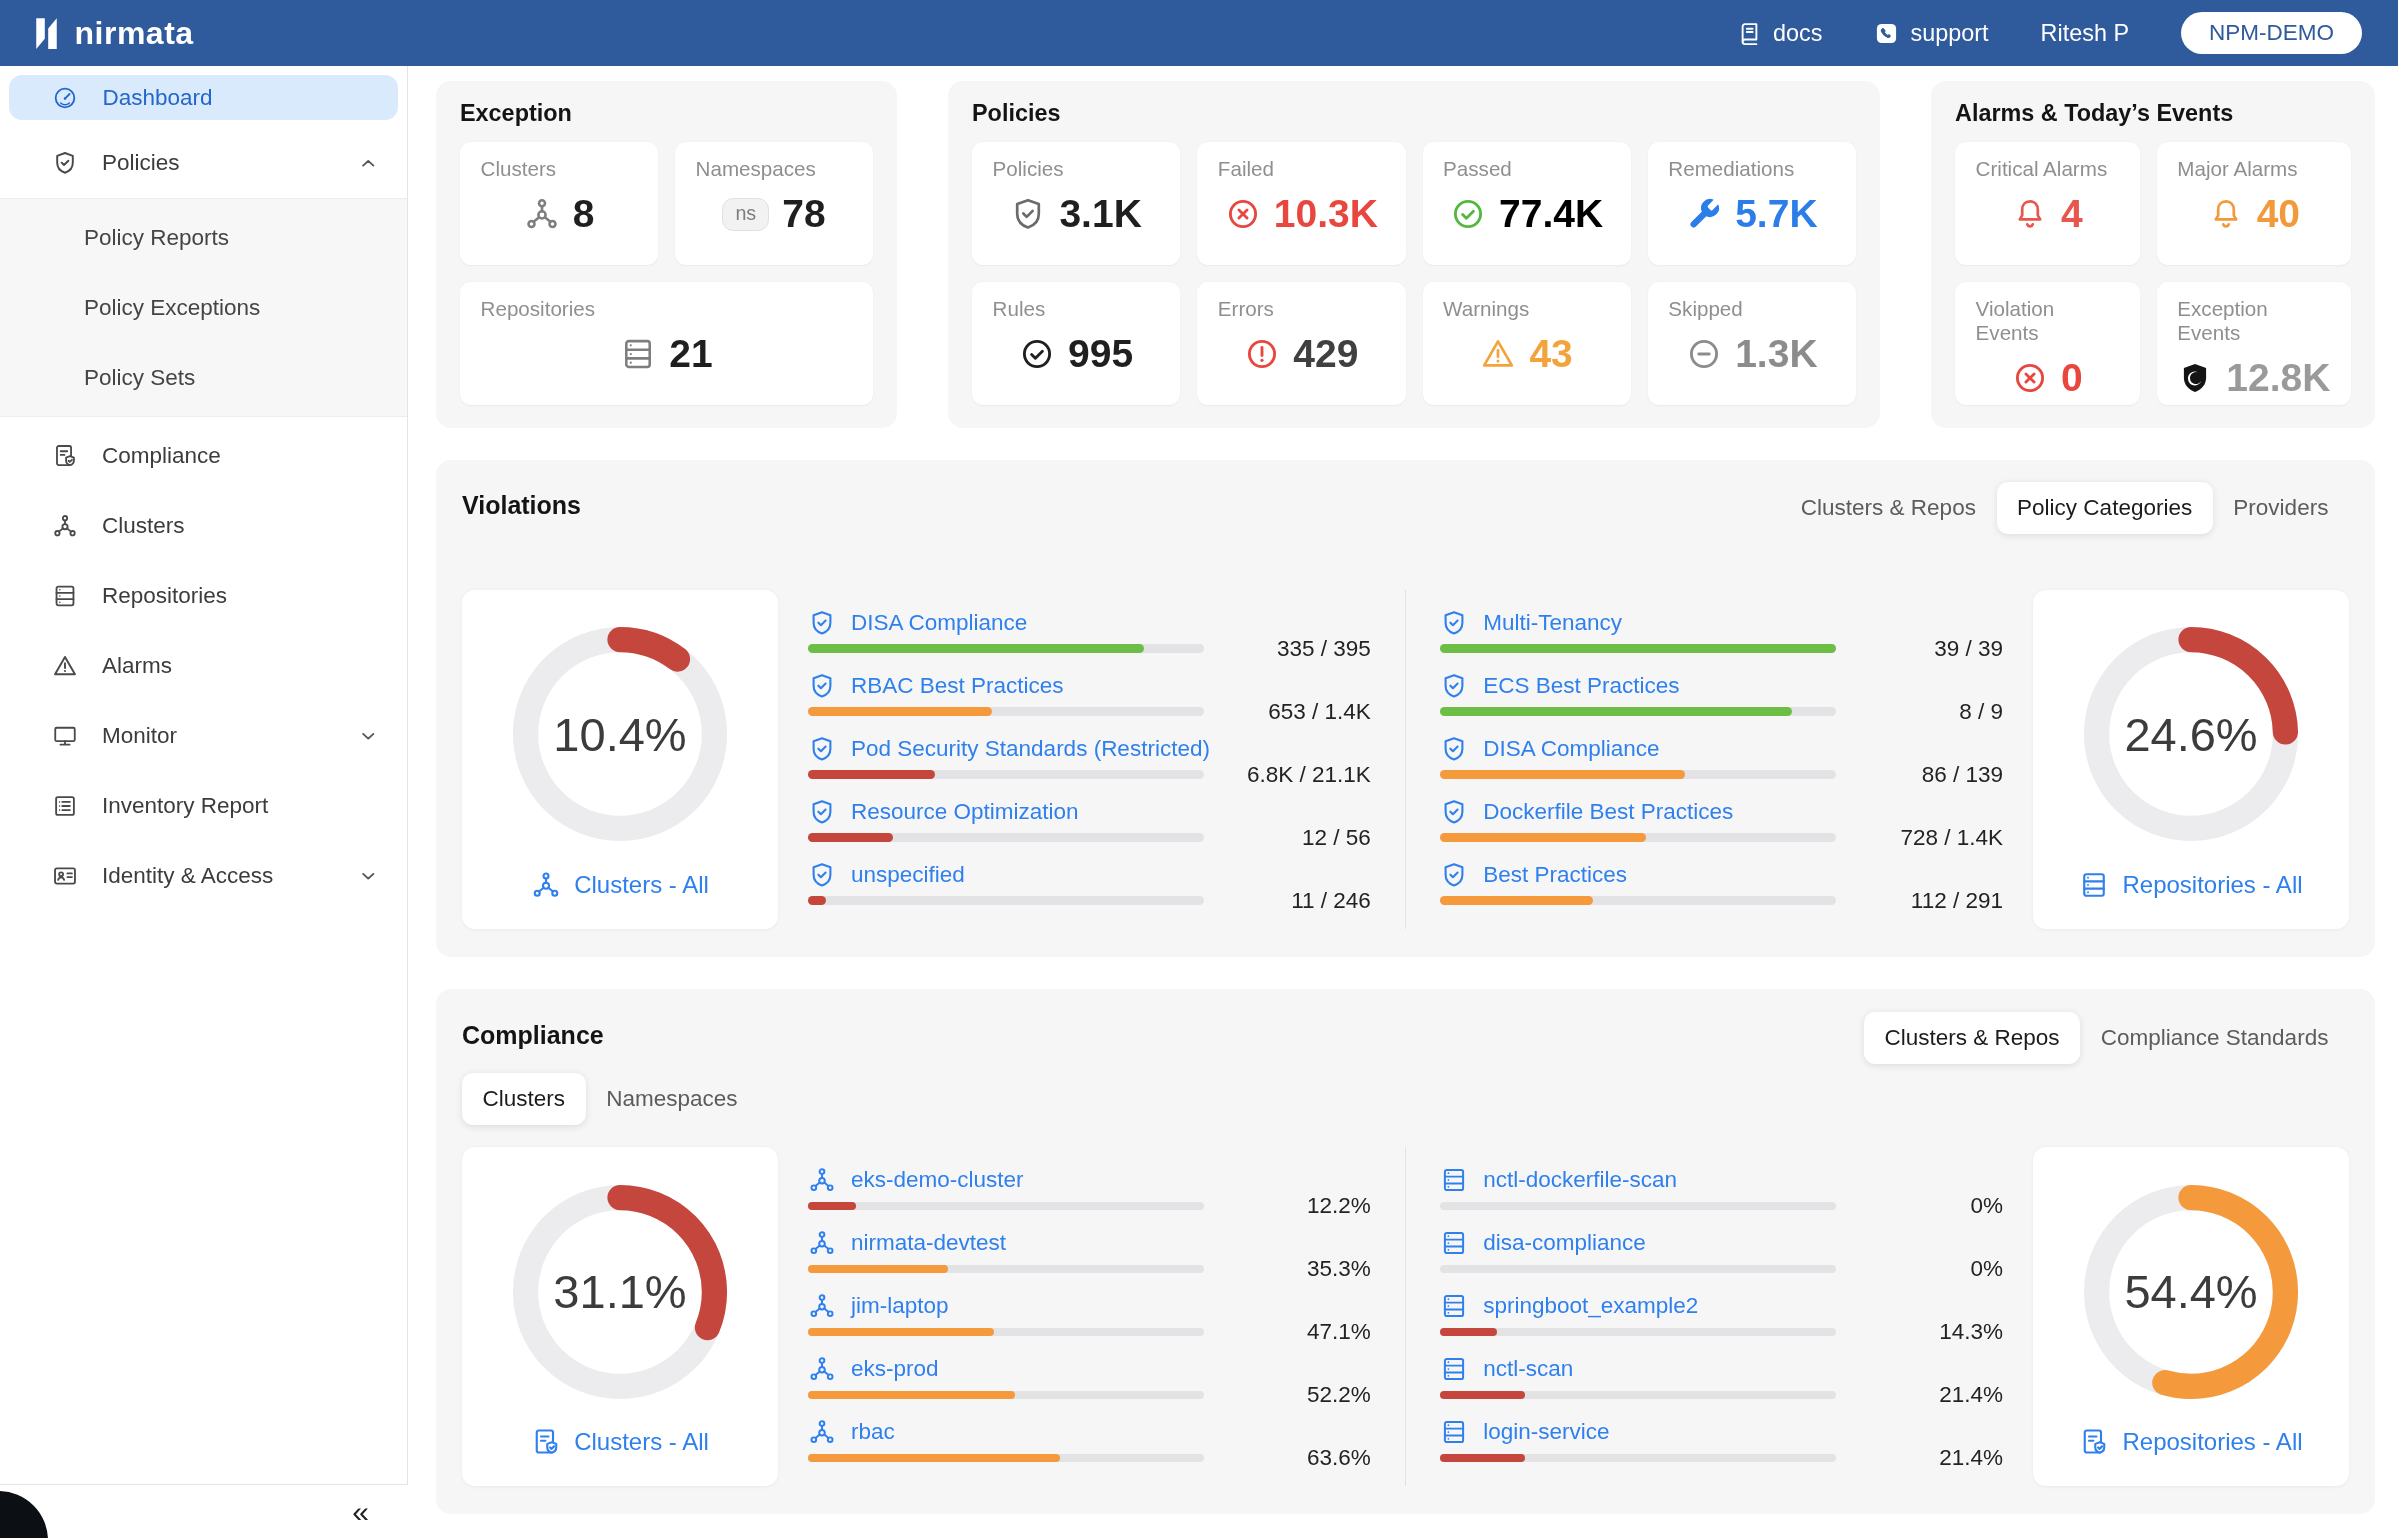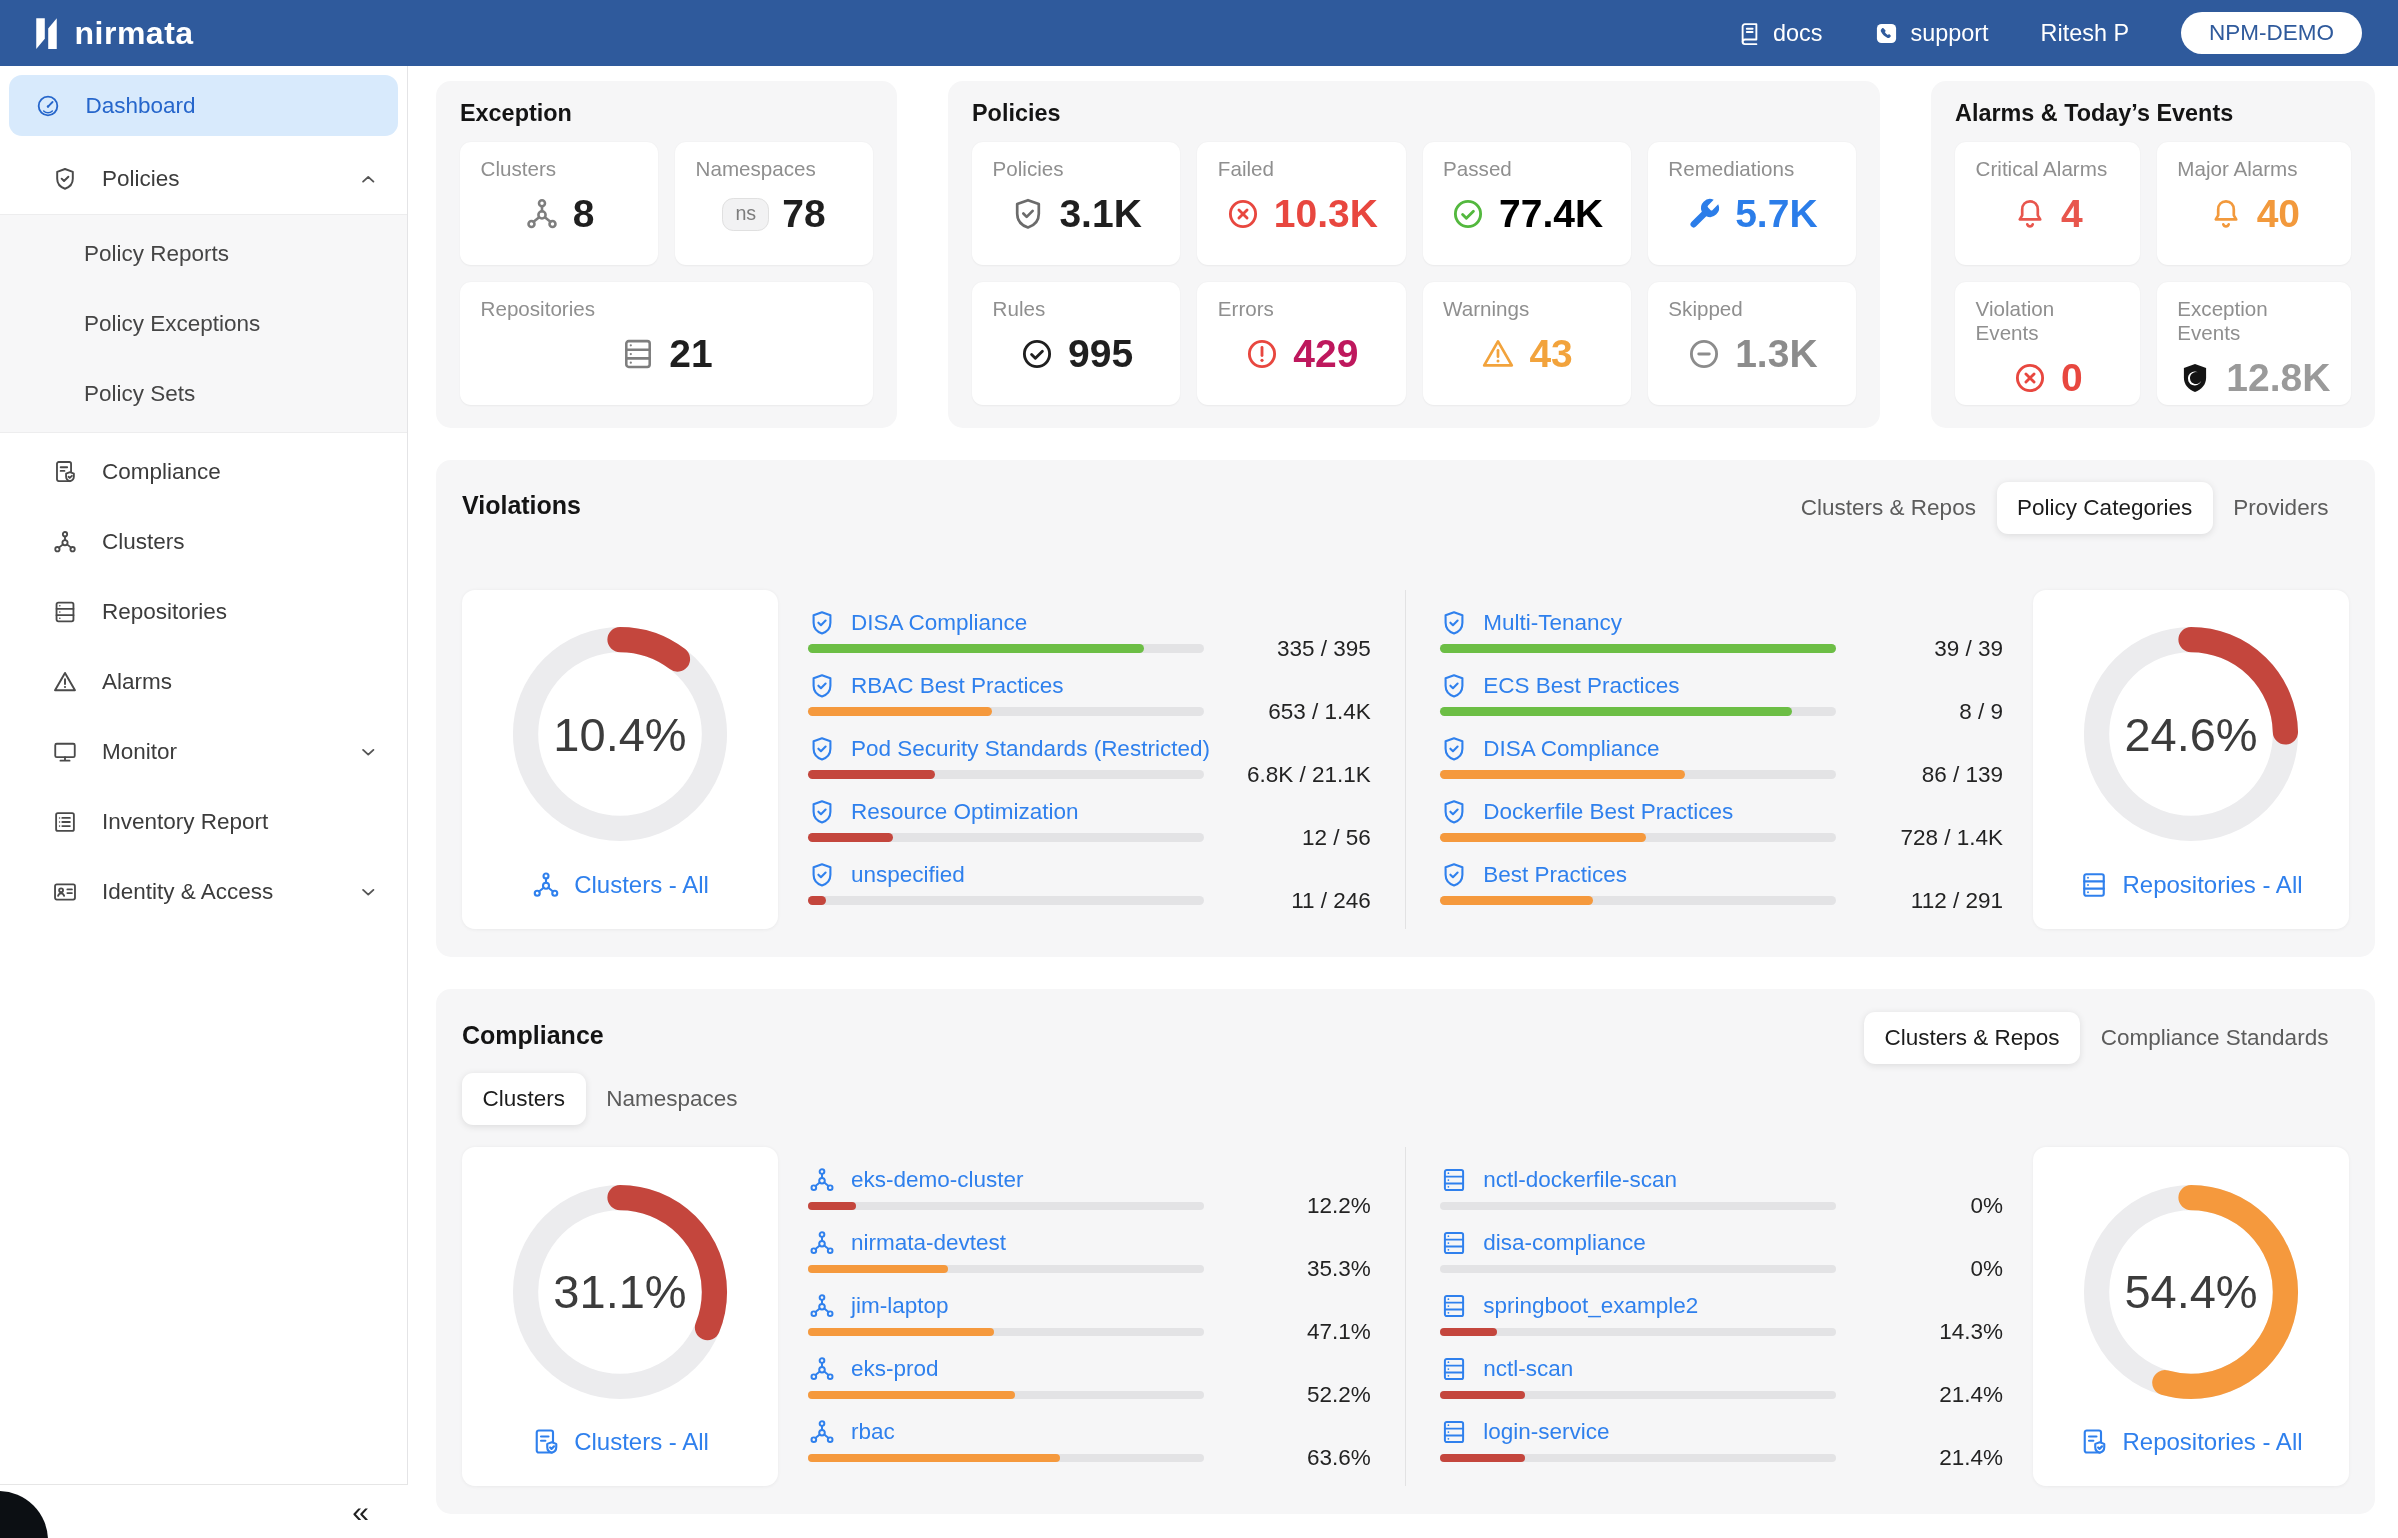--- a/index.html
+++ b/index.html
@@ -21,21 +21,21 @@
   .nav-user { color:#fff; font-size:23.4px; cursor:pointer; }
   .env-pill { background:#fff; color:#2f5a9c; font-size:22.5px; padding:8.4px 28px; border-radius:24px; cursor:pointer; }
 
   
   .sidebar { position:absolute; top:66px; left:0; width:408px; bottom:0; background:#fff;
     border-right:0.9px solid #e4e4e6; padding-top:7.5px; z-index:4; }
   .side-item { display:flex; align-items:center; height:70px; padding:0 28px 0 52px; gap:24px;
     font-size:22.5px; color:#3c3c3c; cursor:pointer; }
   .side-item .ic { font-size:26px; color:#4a4a4a; }
   .side-item .chev { margin-left:auto; font-size:22.5px; color:#555; }
-  .side-item.active { background:#d8eafc; color:#2666cb; border-radius:13px; margin:1.9px 9.4px 7.5px; height:61px; padding-left:26px; }
+  .side-item.active { background:#d8eafc; color:#2666cb; border-radius:13px; margin:1.9px 9.4px 7.5px; height:45px; padding-left:43px; }
   .side-item.active .ic { color:#2666cb; }
   .submenu { background:#f7f7f8; border-top:0.9px solid #ededee; border-bottom:0.9px solid #ededee; padding:3.7px 0; margin-bottom:3.7px; }
   .sub-item { height:70px; display:flex; align-items:center; padding-left:84px; font-size:22.5px; color:#454545; cursor:pointer; }
   .side-collapse { position:absolute; bottom:0; left:0; width:408px; height:54px; border-top:0.9px solid #e6e6e6;
     display:flex; align-items:center; justify-content:flex-end; padding-right:39px; font-size:30px; color:#222;
     background:#fff; cursor:pointer; z-index:5; }
   .chat-bubble { position:absolute; left:-51px; bottom:-52px; width:99px; height:99px; border-radius:50%;
     background:#0c0f13; z-index:8; cursor:pointer; }
 
   
@@ -361,21 +361,21 @@
           <div class="stat">
             <div class="stat-label">Errors</div>
       <div class="stat-value">
               <span class="ic" style="font-size:36px;color:#e8473f;">
                 <svg viewBox="0 0 24 24" fill="none" stroke="currentColor" stroke-linecap="round" stroke-linejoin="round" stroke-width="1.9">
                   <circle cx="12" cy="12" r="8.4"></circle>
                   <path d="M12 7.6 V13"></path>
                   <circle cx="12" cy="16.2" r="1.05" fill="currentColor" stroke="none"></circle>
                 </svg>
               </span>
-              <span style="color:#be185d">429</span>
+              <span style="color:#404040">429</span>
             </div>
           </div>
           <div class="stat">
             <div class="stat-label">Warnings</div>
       <div class="stat-value">
               <span class="ic" style="font-size:36px;color:#f2a33c;">
                 <svg viewBox="0 0 24 24" fill="none" stroke="currentColor" stroke-linecap="round" stroke-linejoin="round" stroke-width="1.8">
                   <path d="M12 3.6 L21.2 19.6 H2.8 Z"></path>
                   <path d="M12 9.5 V13.8"></path>
                   <circle cx="12" cy="16.6" r="1" fill="currentColor" stroke="none"></circle>

